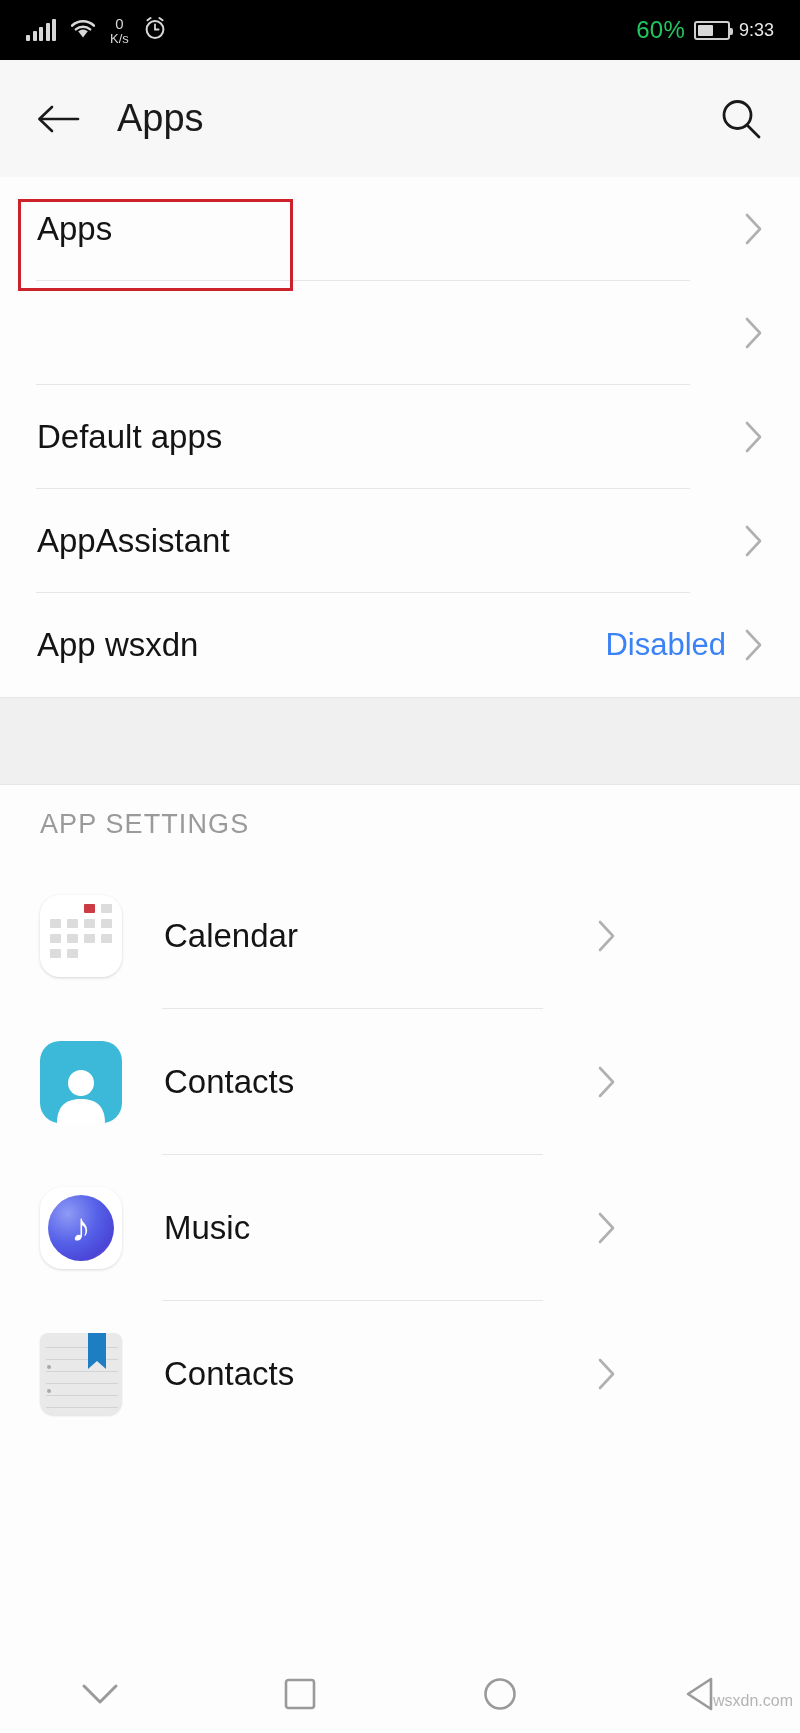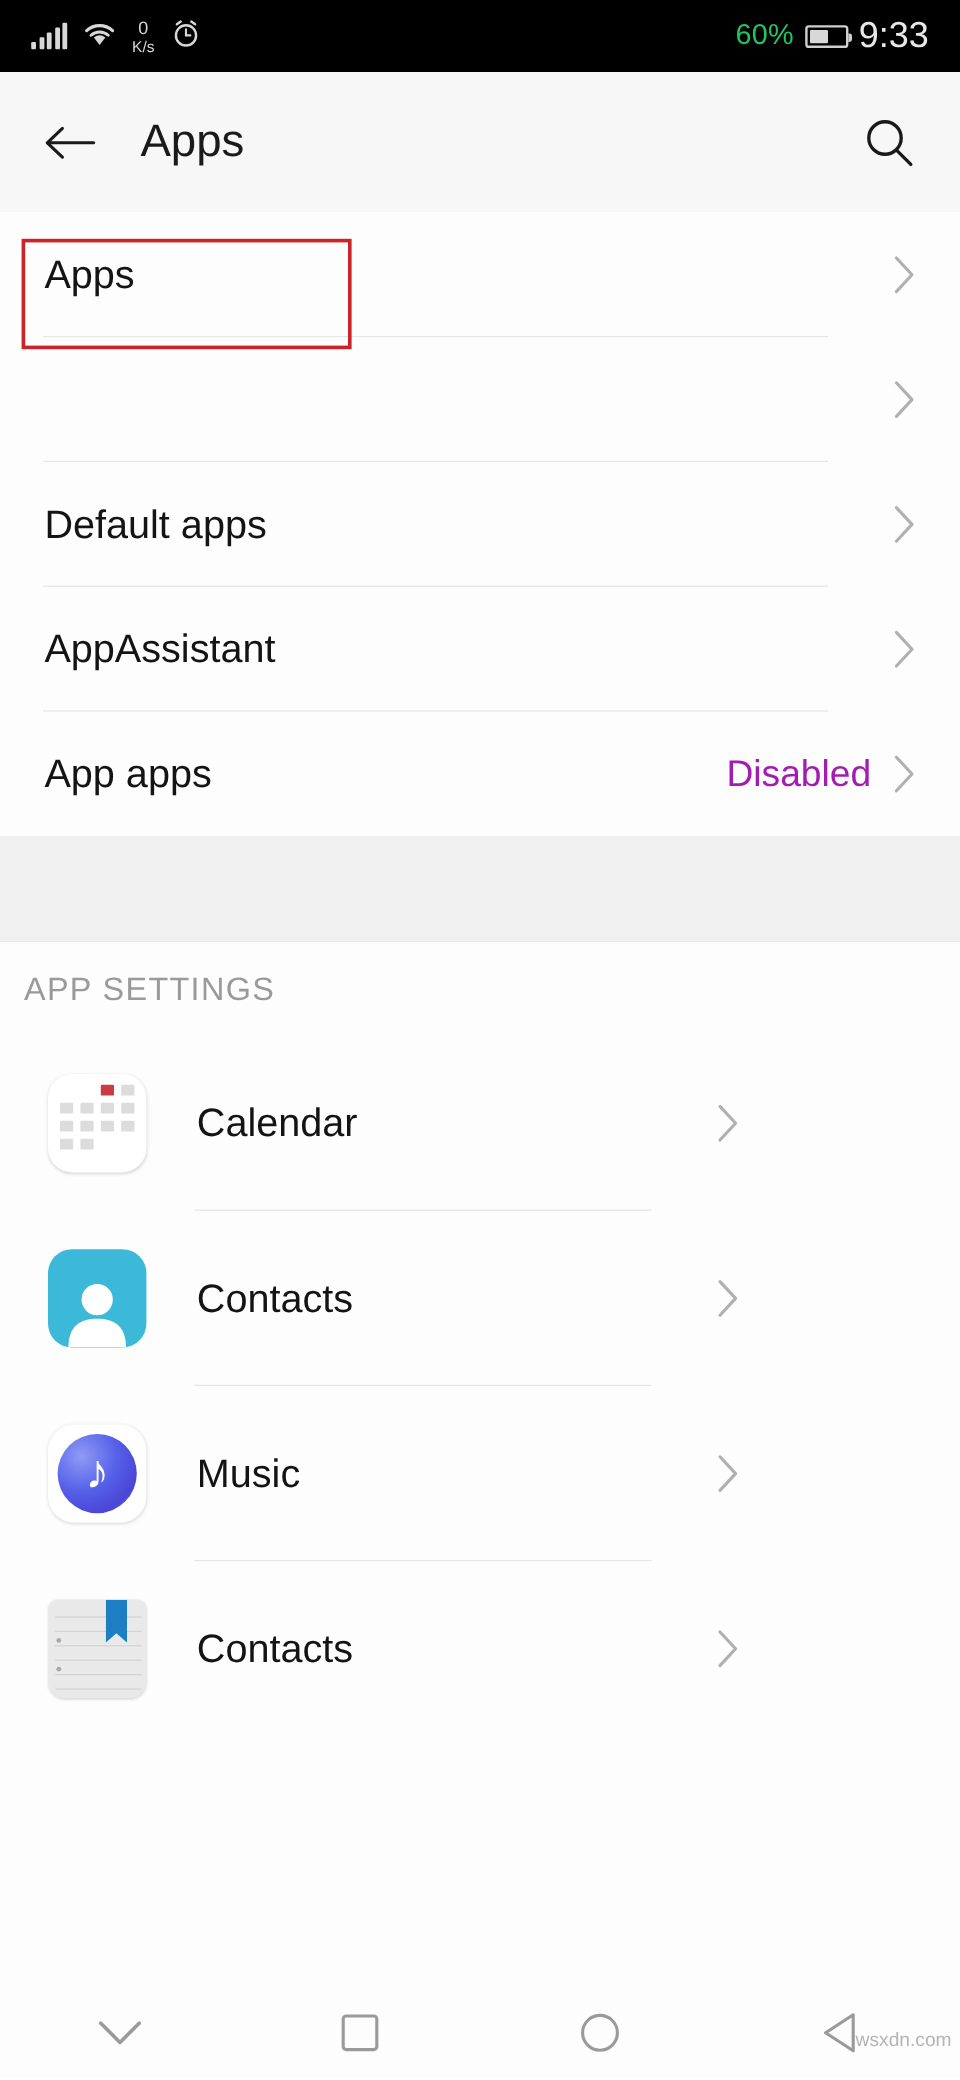--- a/index.html
+++ b/index.html
@@ -43,21 +43,21 @@
   .batt-icon {
     position: relative; width: 36px; height: 19px;
     border: 2px solid #cfcfcf; border-radius: 3px;
     display: flex; align-items: center; padding: 2px;
   }
   .batt-icon::after {
     content: ""; position: absolute; right: -5px; top: 5px;
     width: 3px; height: 7px; background: #cfcfcf; border-radius: 0 2px 2px 0;
   }
   .batt-fill { width: 55%; height: 100%; background: #d8d8d8; border-radius: 1px; }
-  .clock { font-size: 30px; color: #e8e8e8; }
+  .clock { font-size: 18px; color: #e8e8e8; }
 
   
   #app-bar {
     position: absolute; top: 60px; left: 0;
     width: 800px; height: 117px;
     background: #f7f7f7;
     display: flex; align-items: center;
     padding: 0 36px;
   }
   #app-bar .title {
@@ -70,21 +70,21 @@
   #settings-list {
     position: absolute; top: 177px; left: 0;
     width: 800px; background: #fdfdfd;
   }
   .srow {
     position: relative; height: 104px;
     display: flex; align-items: center;
     padding: 0 36px 0 37px;
   }
   .srow .label { font-size: 33px; color: #141414; }
-  .srow .value { margin-left: auto; font-size: 31px; color: #a21caf; margin-right: 18px; }
+  .srow .value { margin-left: auto; font-size: 31px; color: #3b82f6; margin-right: 18px; }
   .srow .chev { margin-left: auto; }
   .srow .value + .chev { margin-left: 0; }
   .sdiv {
     position: absolute; left: 36px; right: 110px; bottom: 0;
     height: 1px; background: #e6e6e6;
   }
   .chevron { width: 20px; height: 34px; display: block; }
 
   
   #apps-highlight {
@@ -102,21 +102,21 @@
     background: #f0f0f0;
     border-top: 1px solid #e6e6e6;
     border-bottom: 1px solid #e6e6e6;
   }
   #section-gap .filler { width: 100%; height: 100%; background: #f0f0f0; }
 
   #app-settings-header {
     position: absolute; top: 785px; left: 0;
     width: 800px; height: 78px;
     display: flex; align-items: center;
-    padding-left: 20px;
+    padding-left: 40px;
     background: #fdfdfd;
   }
   #app-settings-header .hdr {
     font-size: 27px; color: #9a9a9a; letter-spacing: 1.1px;
   }
 
   
   #app-list {
     position: absolute; top: 863px; left: 0;
     width: 653px; background: #fdfdfd;
@@ -335,21 +335,21 @@
       <span class="label">AppAssistant</span>
       <span class="chev">
         <svg class="chevron" viewBox="0 0 20 34">
             <path d="M3 3 L16 17 L3 31" stroke="#b0b0b0" stroke-width="2.6" fill="none" stroke-linecap="round" stroke-linejoin="round"></path>
           </svg>
       </span>
       <span class="sdiv"></span>
     </div>
 
     <div class="srow">
-      <span class="label">App apps</span>
+      <span class="label">App wsxdn</span>
       <span class="value">Disabled</span>
       <span class="chev">
         <svg class="chevron" viewBox="0 0 20 34">
             <path d="M3 3 L16 17 L3 31" stroke="#b0b0b0" stroke-width="2.6" fill="none" stroke-linecap="round" stroke-linejoin="round"></path>
           </svg>
       </span>
     </div>
   </div>
 
   <div id="apps-highlight"></div>

